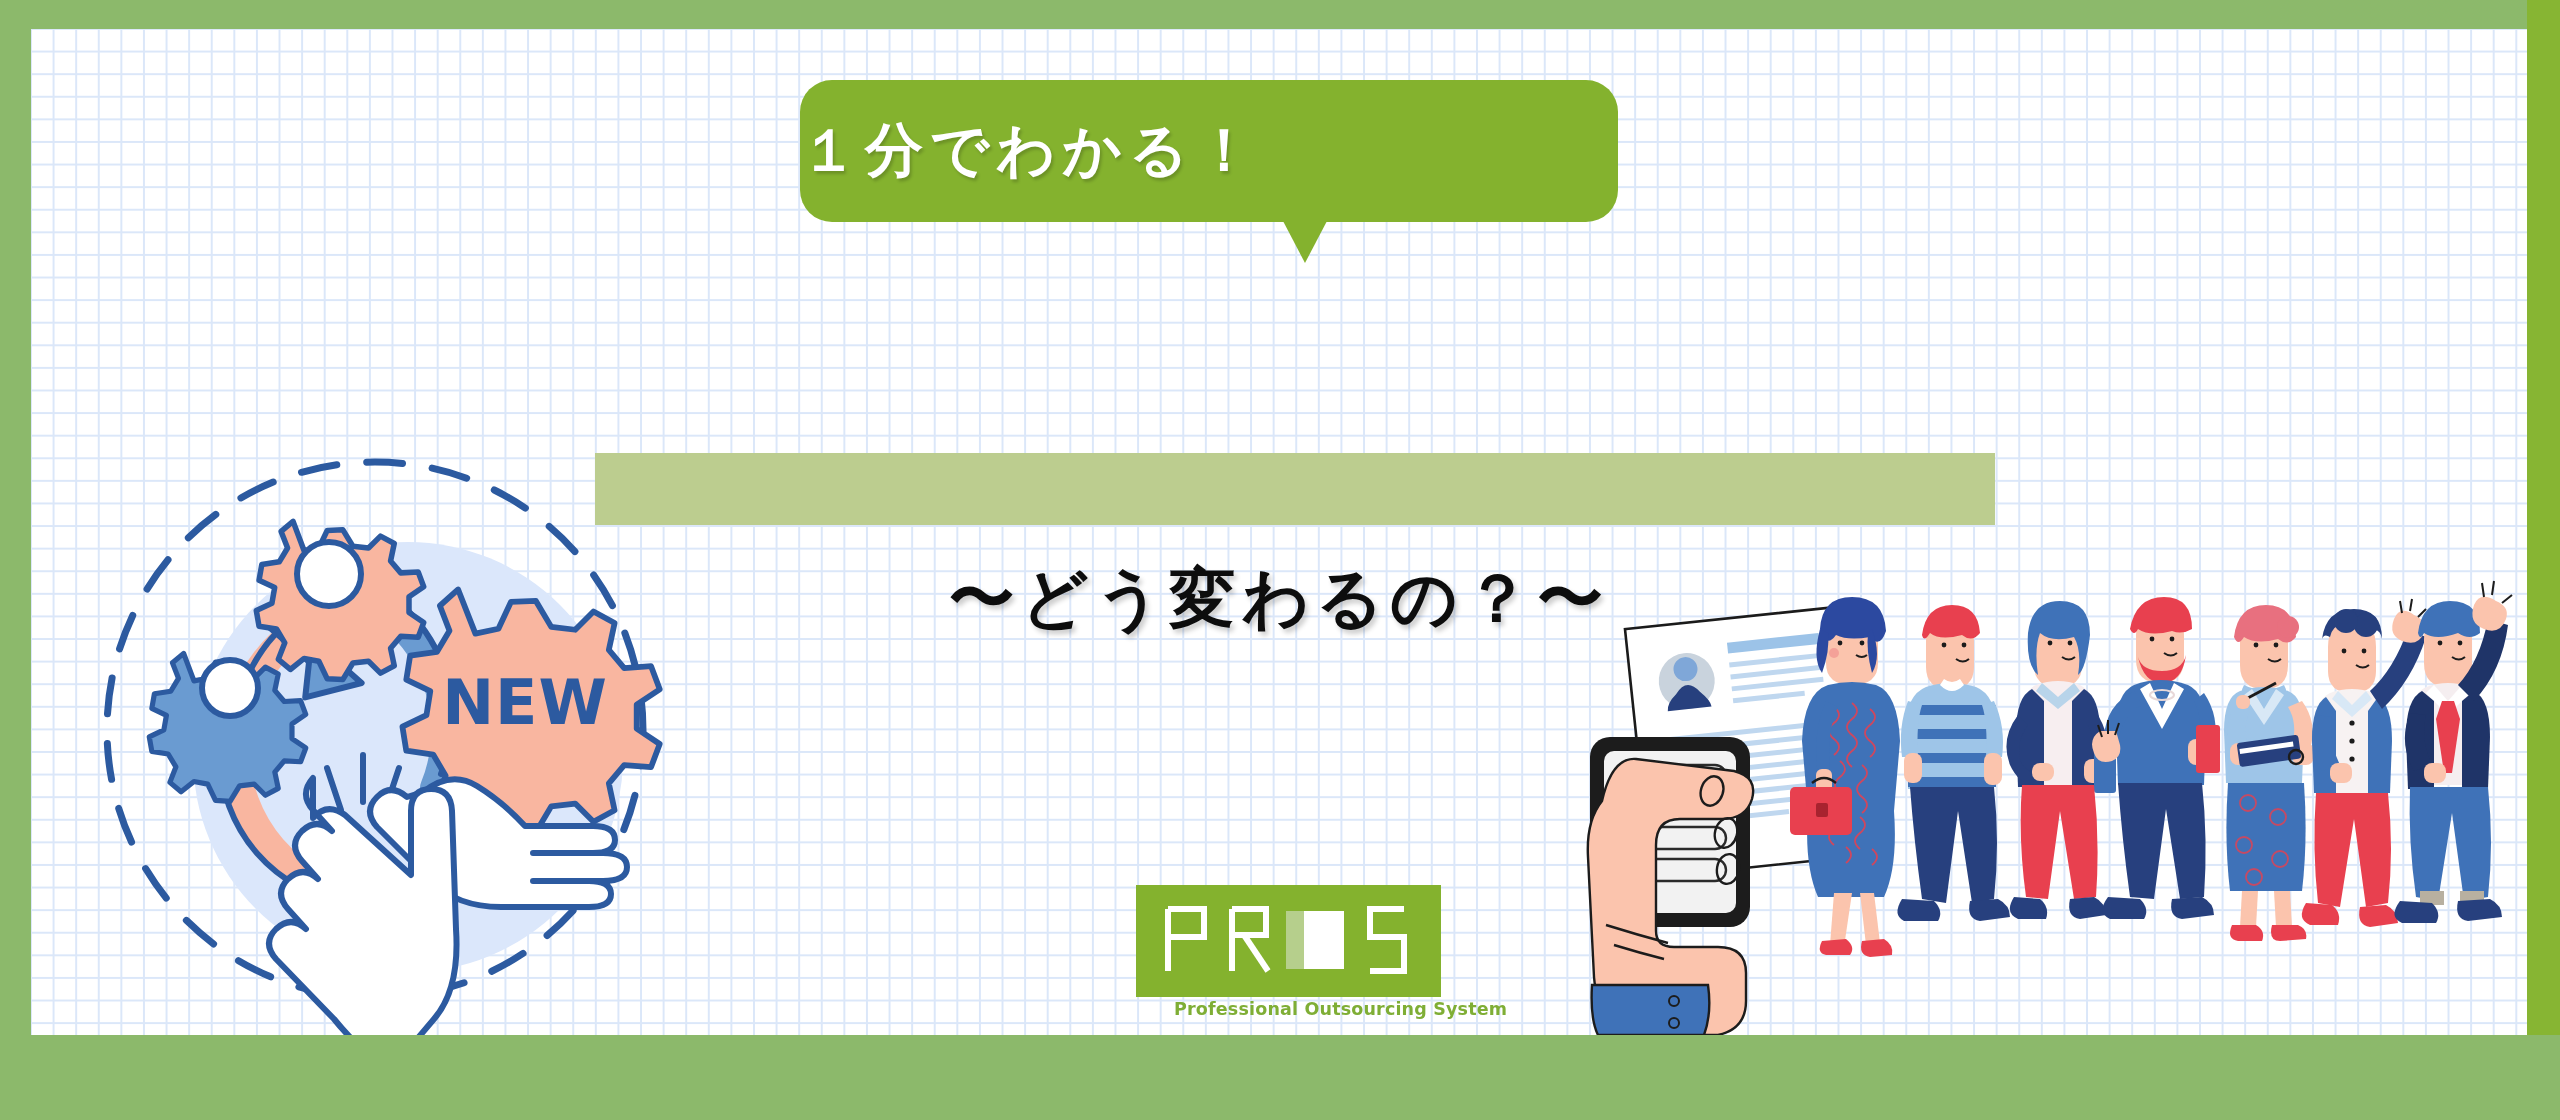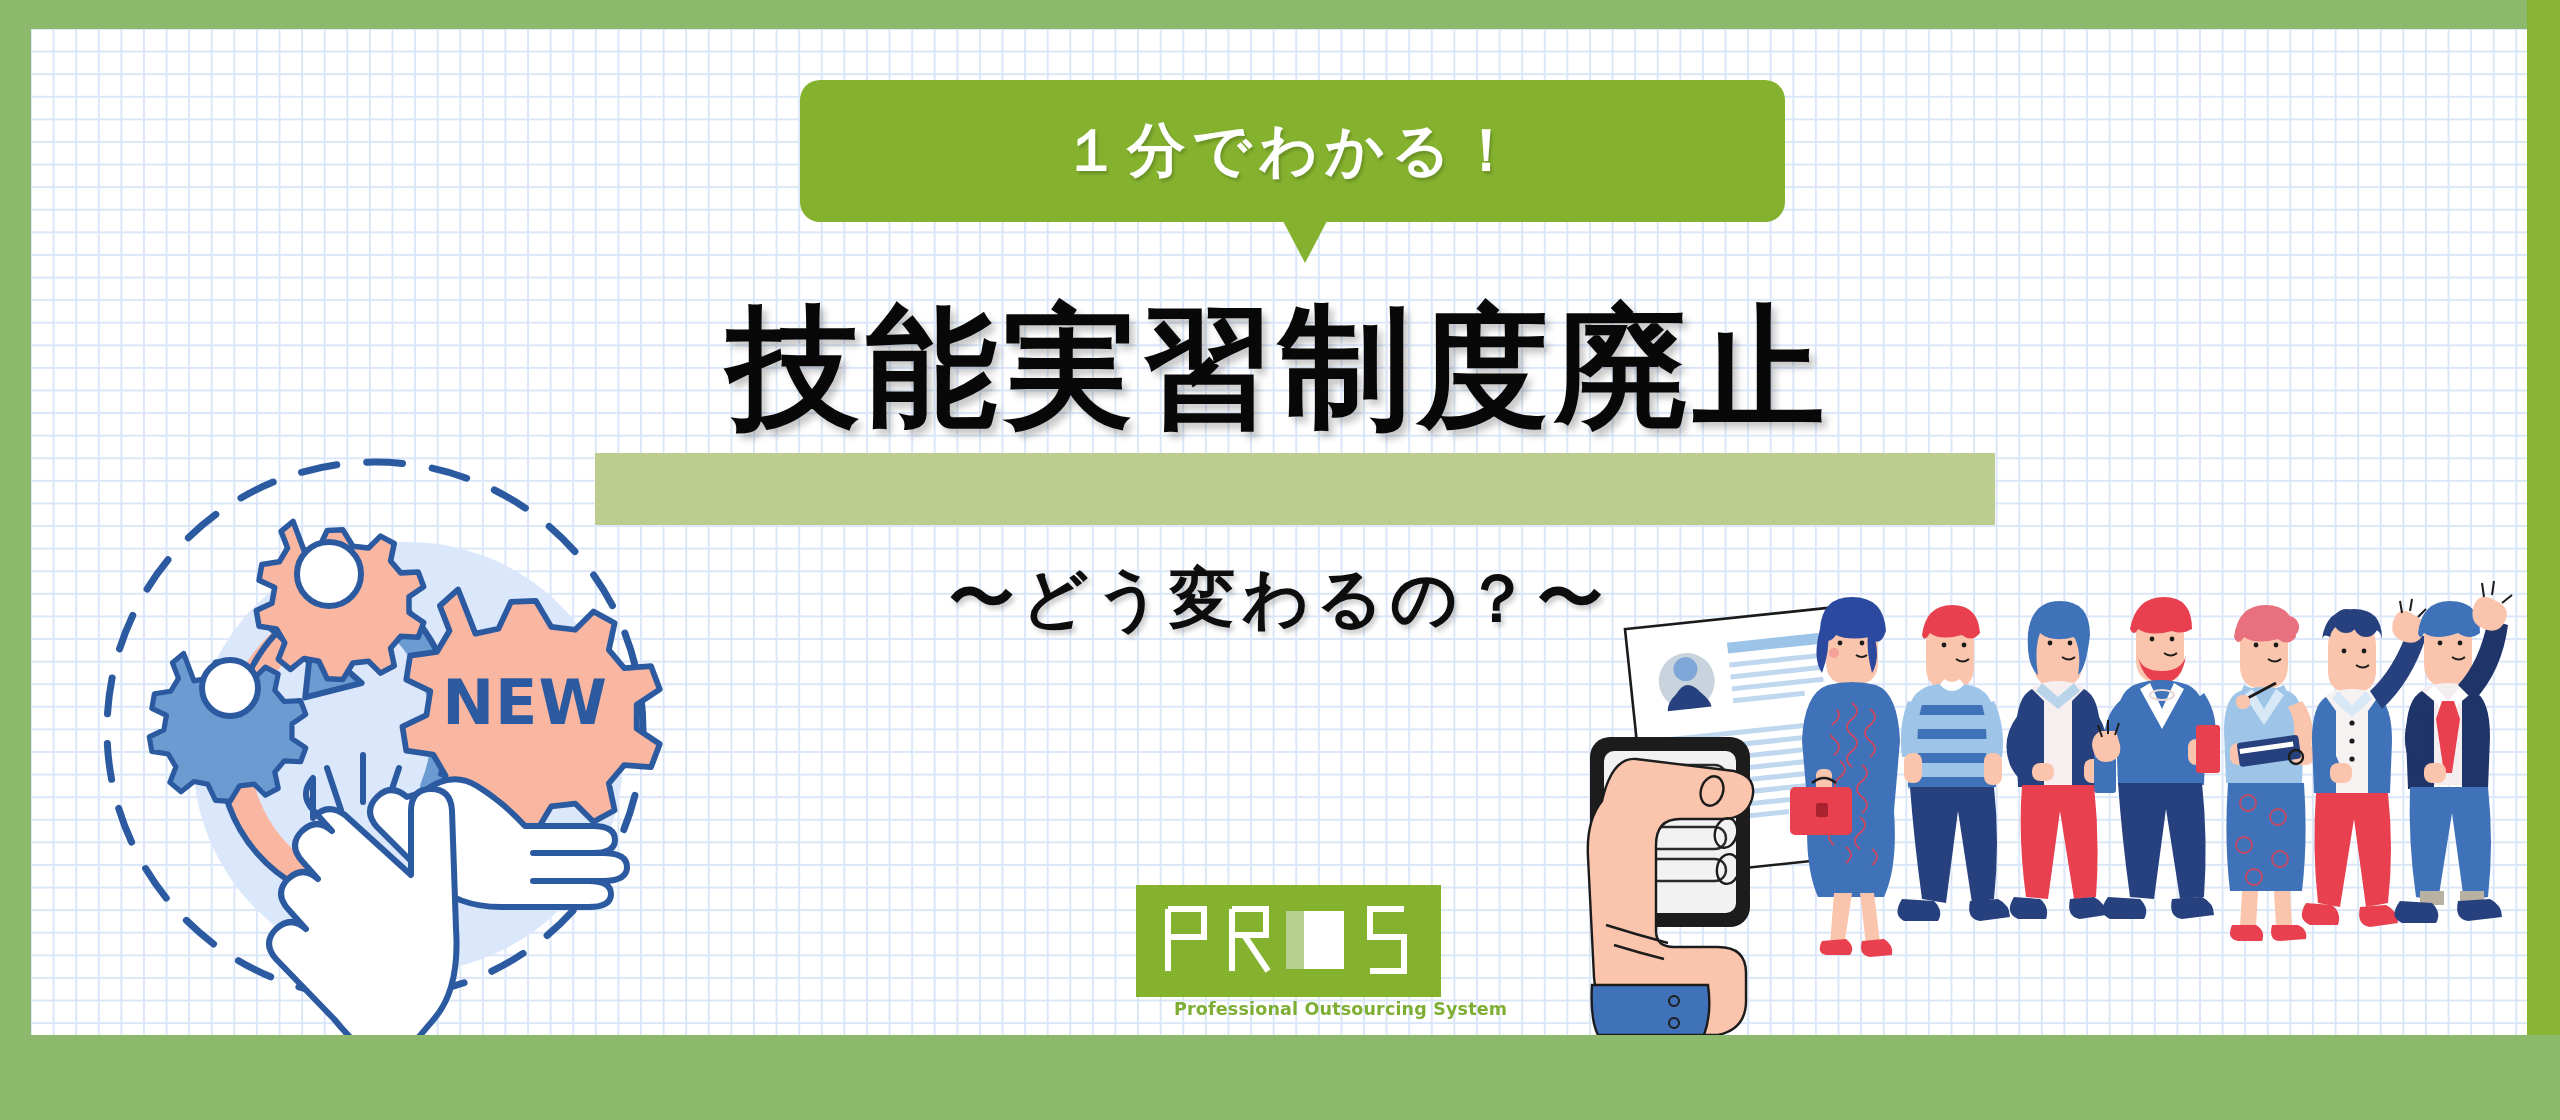--- a/index.html
+++ b/index.html
@@ -34,23 +34,23 @@
       linear-gradient(to right, #dbe7f9 2.2px, transparent 2.2px),
       linear-gradient(to bottom, #dbe7f9 2.2px, transparent 2.2px);
     background-size:22.6px 22.6px;
     background-position:-1px -1px;
     overflow:hidden;
   }
 
   
   .bubble{
     position:absolute; left:769px; top:51px;
-    width:985px; height:142px;
-    background:#84b22e; border-radius:20px;
-    display:flex; align-items:center; justify-content:center;
+    width:818px; height:142px;
+    background:#84b22e; border-radius:32px;
+    display:flex; align-items:center; 
   }
   .bubble-text{
     color:#ffffff; font-size:58px; font-weight:bold;
     letter-spacing:.12em; white-space:nowrap;
     text-shadow:2px 3px 3px rgba(0,0,0,.18);
     font-family:"DejaVu Sans","Liberation Sans",sans-serif;
   }
   .bubble-tail{
     position:absolute; left:1252px; top:192px;
     width:0; height:0;
@@ -443,21 +443,20 @@
         </g>
       </svg>
     </div>
 
     <div class="bubble">
       <span class="bubble-text">１分でわかる！</span>
     </div>
     <div class="bubble-tail"></div>
 
     <div class="title-band"></div>
-    <div class="main-title">技能実習制度廃止</div>
 
     <div class="subtitle">〜どう変わるの？〜</div>
 
     <div class="logo">
       <div class="logo-box">
         <svg width="305" height="112" viewBox="0 0 305 112">
 
           <g fill="none" stroke="#ffffff" stroke-width="6">
             <path d="M32 24 L32 86"></path>
             <path d="M32 24 L68 24 L68 52 L32 52"></path>

